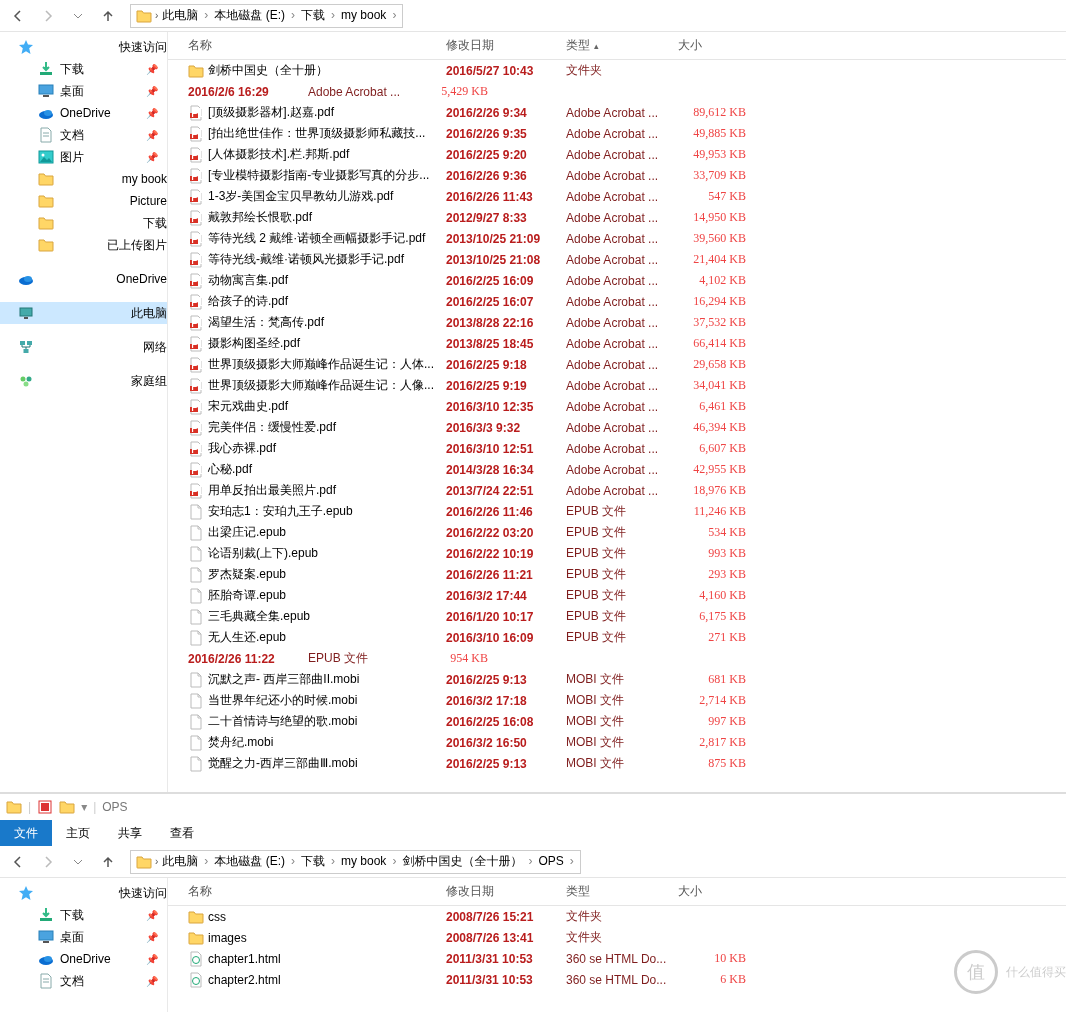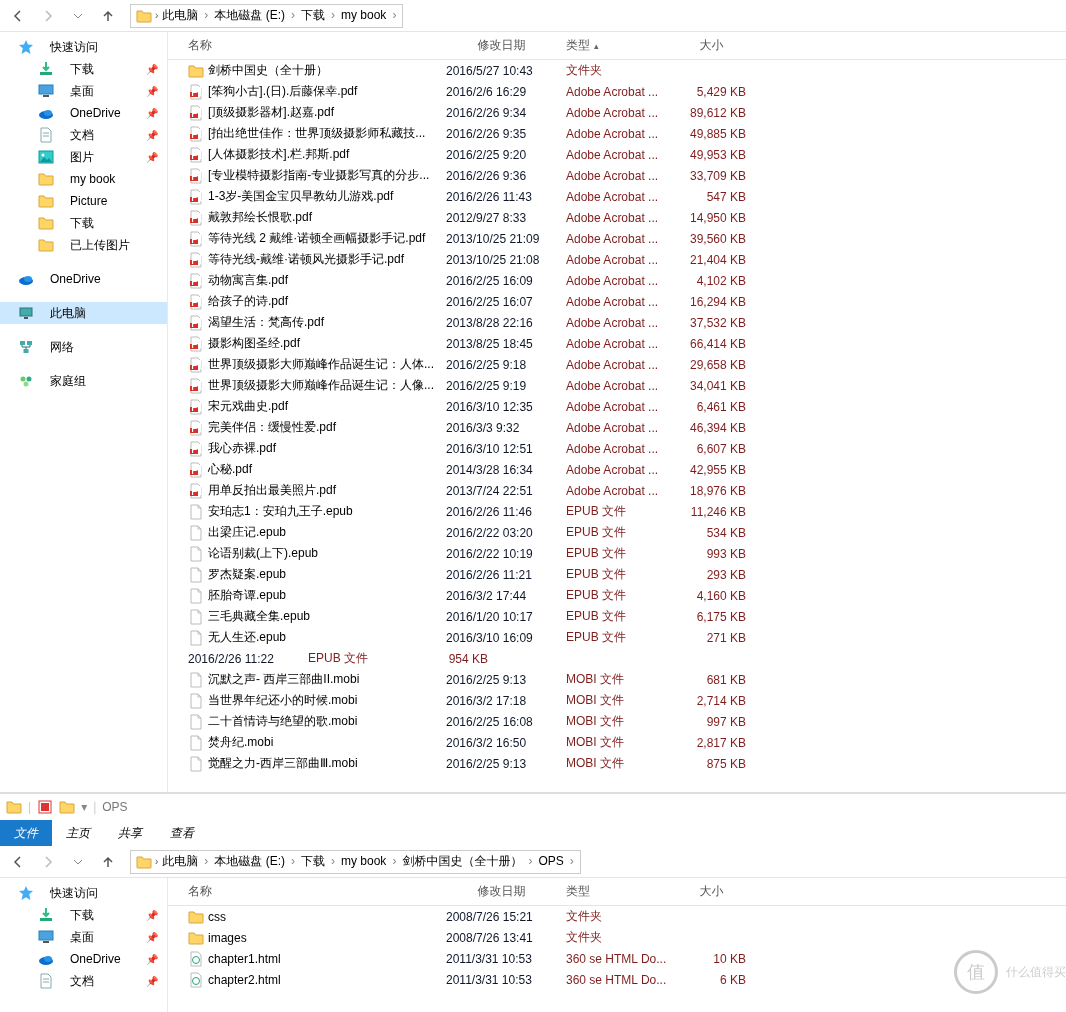--- a/index.html
+++ b/index.html
@@ -11,50 +11,50 @@
 .nav-btn { width: 28px; height: 24px; display: flex; align-items: center; justify-content: center; color: #333; cursor: pointer; }
 .nav-btn.disabled { color: #aaa; }
 .toolbar .addrbar { flex: 0 0 auto; display: flex; align-items: center; border: 1px solid #ccc; height: 24px; margin-left: 6px; padding: 0 4px; background: #fff; }
 .folder-chip { width: 18px; height: 18px; display: flex; align-items: center; justify-content: center; }
 .crumb { padding: 0 4px; color: #000; }
 .crumb-sep { color: #888; padding: 0 2px; }
 .dropdown-arrow { color: #555; padding-left: 2px; font-size: 10px; }
 
 .content { display: flex; height: 760px; }
 .sidebar { width: 168px; border-right: 1px solid #e9e9e9; background: #fff; padding-top: 4px; overflow: hidden; }
-.sb-item { display: flex; align-items: center; height: 22px; padding-left: 18px; gap: 16px; cursor: pointer; }
+.sb-item { display: flex; align-items: center; height: 22px; padding-left: 18px; gap: 6px; cursor: pointer; justify-content: space-between; }
 .sb-item.indent { padding-left: 38px; }
 .sb-item.selected { background: #cce8ff; }
 .sb-icon { width: 16px; height: 16px; display: flex; align-items: center; justify-content: center; }
 .sb-pin { color: #7a7a7a; font-size: 10px; margin-left: auto; margin-right: 8px; }
 .sb-sep { height: 12px; }
 
 .filepane { flex: 1; overflow: auto; }
 .headers { display: flex; height: 28px; align-items: center; border-bottom: 1px solid #e5e5e5; padding-left: 12px; color: #555; user-select: none; }
 .col { display: flex; align-items: center; padding-left: 8px; border-right: 1px solid transparent; height: 100%; }
 .col.name { width: 258px; }
-.col.date { width: 120px; justify-content: center; }
+.col.date { width: 120px; }
 .col.type { width: 120px; }
-.col.size { width: 78px; justify-content: center; padding-right: 10px; padding-left: 0; }
+.col.size { width: 78px; justify-content: flex-start; padding-right: 10px; padding-left: 0; }
 .sort-ind { font-size: 9px; color: #666; margin-left: 4px; }
 
 .filerow { display: flex; height: 21px; align-items: center; padding-left: 12px; cursor: default; }
 .cell { padding-left: 8px; overflow: hidden; text-overflow: ellipsis; white-space: nowrap; }
 .cell.name { width: 258px; display: flex; align-items: center; gap: 4px; }
-.cell.date { width: 120px; color: #0f172a; }
+.cell.date { width: 120px; color: #b91c1c; font-weight: bold; }
 .cell.type { width: 120px; color: #7f1d1d; }
-.cell.size { width: 78px; color: #7f1d1d; text-align: right; padding-right: 10px; padding-left: 0; }
+.cell.size { width: 78px; color: #ef4444; text-align: right; padding-right: 10px; padding-left: 0; font-family: Liberation Serif, serif; }
 
 .ficon { width: 16px; height: 16px; flex-shrink: 0; display: flex; align-items: center; justify-content: center; }
 
 
 .win2 { border-top: 2px solid #ddd; }
 .titlebar2 { height: 26px; display: flex; align-items: center; padding: 0 6px; gap: 6px; background: #fff; }
 .tb2-txt { color: #777; }
-.ribbon { height: 26px; display: flex; align-items: center; background: #fff; font-style: italic; }
+.ribbon { height: 26px; display: flex; align-items: center; background: #fff; }
 .ribbon-tab { padding: 0 14px; height: 100%; display: flex; align-items: center; cursor: pointer; }
 .ribbon-tab.active { background: #1979ca; color: #fff; }
 
 
 .watermark { position: fixed; right: 0; bottom: 18px; opacity: 0.25; display: flex; align-items: center; gap: 8px; font-size: 18px; color: #333; pointer-events: none; }
 .wm-circle { width: 44px; height: 44px; border-radius: 50%; border: 3px solid #333; display: flex; align-items: center; justify-content: center; font-size: 18px; }
 
 
 svg { display: block; }
 </style>
@@ -315,28 +315,20 @@
                   <use href="#i-folder"></use>
                 </svg>
               </span>
               <span>剑桥中国史（全十册）</span>
             </div>
       <div class="cell date">2016/5/27 10:43</div>
       <div class="cell type">文件夹</div>
       <div class="cell size"></div>
     </div>
           <div class="filerow">
-      <div class="cell name">
-              <span class="ficon">
-                <svg width="16" height="16">
-                  <use href="#i-pdf"></use>
-                </svg>
-              </span>
-              <span>[笨狗小古].(日).后藤保幸.pdf</span>
-            </div>
       <div class="cell date">2016/2/6 16:29</div>
       <div class="cell type">Adobe Acrobat ...</div>
       <div class="cell size">5,429 KB</div>
     </div>
           <div class="filerow">
       <div class="cell name">
               <span class="ficon">
                 <svg width="16" height="16">
                   <use href="#i-pdf"></use>
                 </svg>

